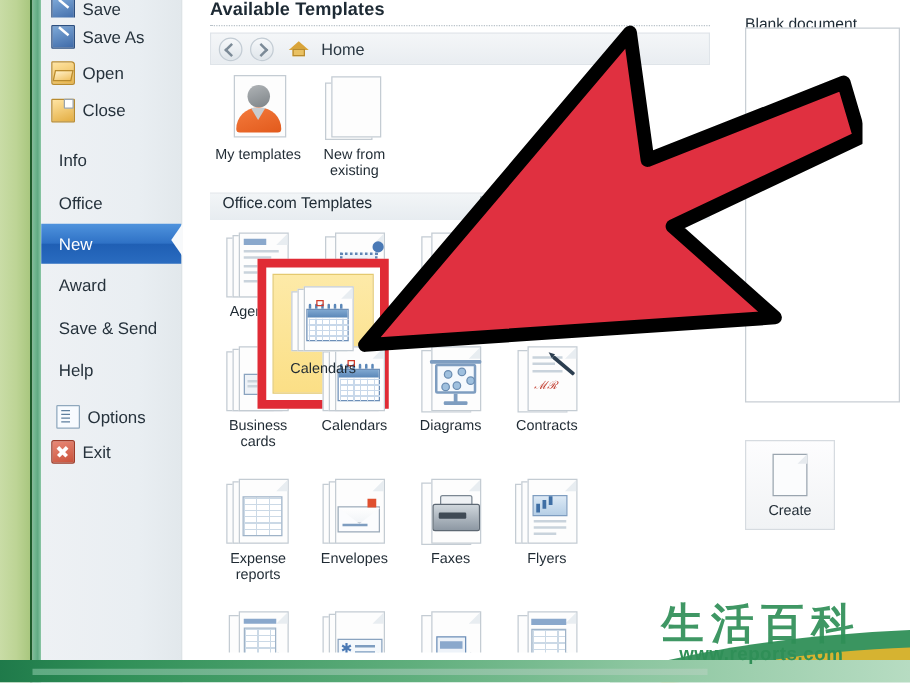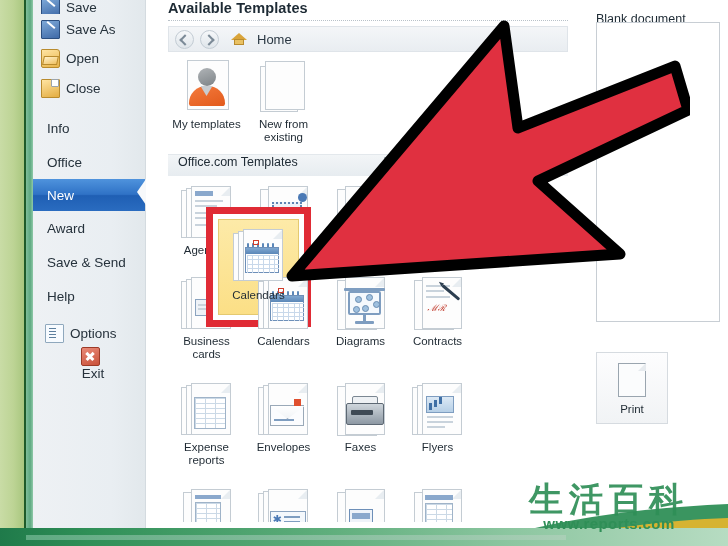--- a/index.html
+++ b/index.html
@@ -292,21 +292,21 @@
         <span class="lbl">Help</span>
       </div>
 
       <div class="nav-sep" style="height:6px;"></div>
 
       <div class="nav-item icon-row" style="height:28px;padding-left:12px;">
         <span class="nav-ico ico-options"></span>
         <span class="lbl">Options</span>
       </div>
 
-      <div class="nav-item icon-row" style="height:28px;flex-direction:column;">
+      <div class="nav-item icon-row" style="height:28px;">
         <span class="nav-ico ico-exit"></span>
         <span class="lbl">Exit</span>
       </div>
 
     </div>
   </div>
 
   <div class="center">
 
     <div class="center-title">Available Templates</div>
@@ -639,21 +639,21 @@
           <i></i>
         </div>
     </div>
   </div>
 
   <div class="right">
     <div class="right-title">Blank document</div>
     <div class="preview"></div>
     <div class="create-btn">
       <div class="create-doc"></div>
-      <div class="create-lbl">Print</div>
+      <div class="create-lbl">Create</div>
     </div>
   </div>
 
   <svg class="arrow" viewBox="0 0 420 300">
     <polygon points="234,8 248,110 405,48 418,92 268,163 350,236 22,258" fill="#e03040" stroke="#000000" stroke-width="11" stroke-linejoin="round"></polygon>
   </svg>
 
   <svg class="wm-swoosh" viewBox="0 0 240 44" preserveAspectRatio="none">
     <path d="M0,40 C60,18 150,6 240,2 L240,44 L0,44 Z" fill="#2f8f57" opacity="0.95"></path>
     <path d="M40,44 C110,26 180,18 240,16 L240,30 C180,32 110,40 50,44 Z" fill="#e8b62c" opacity="0.9"></path>

